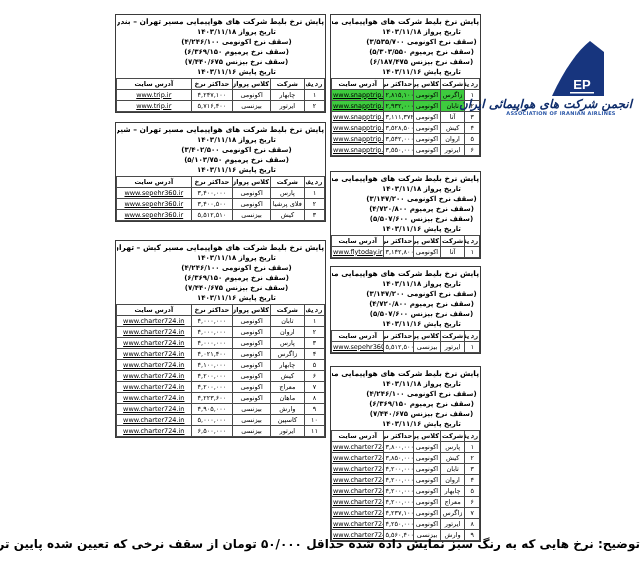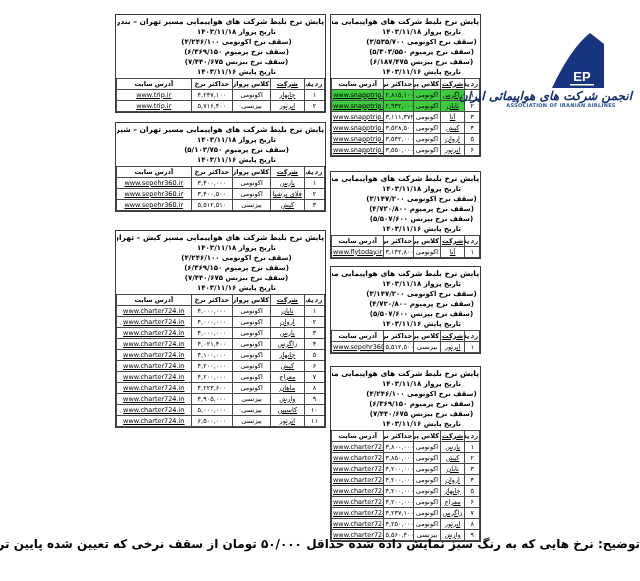--- a/index.html
+++ b/index.html
@@ -17,37 +17,37 @@
   .tbl-head{padding:2px 1px 1px 1px;}
   .t-title{font-weight:bold;font-size:7.5px;line-height:10px;text-align:center;color:#000;white-space:nowrap;overflow:hidden;}
   .t-line{font-weight:bold;font-size:7px;line-height:10px;text-align:center;color:#000;white-space:nowrap;overflow:hidden;padding-left:32px;}
   table.fares{width:100%;border-collapse:collapse;table-layout:fixed;}
   table.fares th,table.fares td{
     border:1px solid #4a4a4a;font-size:6.5px;line-height:9px;height:10px;
     text-align:center;padding:0 1px;white-space:nowrap;overflow:hidden;color:#000;
   }
   table.fares th{font-weight:bold;background:#fff;margin-left:30px;}
   table.fares th:nth-child(1),table.fares td:nth-child(1){width:9%;font-family:Liberation Mono, monospace;}
-  table.fares th:nth-child(2),table.fares td:nth-child(2){width:16%;text-decoration:underline;}
+  table.fares th:nth-child(2),table.fares td:nth-child(2){width:16%;}
   table.fares th:nth-child(3),table.fares td:nth-child(3){width:18%;}
   table.fares th:nth-child(4),table.fares td:nth-child(4){width:20%;}
   table.fares th:nth-child(5),table.fares td:nth-child(5){width:37%;}
   td.site-cell{font-size:6px;direction:ltr;text-decoration:underline;}
   td.price-cell{direction:ltr;}
   tr.green td:not(:first-child){background:var(--green,#3ecb3e);}
 
   
   .t-tabriz{margin-top:14px;}
   .t-ahvaz{margin-top:7px;}
   .t-kish{margin-top:12px;}
   .t-shiraz{margin-top:9px;}
   .t-kish-return{margin-top:18px;}
 
   
-  #logo{position:absolute;left:490px;top:32px;width:142px;text-align:center;direction:rtl;}
+  #logo{position:absolute;left:490px;top:40px;width:142px;text-align:center;direction:rtl;}
   #logo .tail-wrap{height:58px;position:relative;}
   #logo svg{position:absolute;left:58px;top:0;}
   .org-fa{font-size:12px;font-weight:bold;font-style:italic;color:#0f2d6b;line-height:11px;margin-top:1px;white-space:nowrap;}
   .org-en{font-size:5px;font-weight:bold;color:#2b57a8;letter-spacing:0.3px;line-height:7px;white-space:nowrap;}
 
   
   #footnote{
     position:absolute;left:0;right:0;top:537px;text-align:center;
     font-size:12px;font-weight:bold;color:#000;white-space:nowrap;
   }
@@ -307,20 +307,21 @@
             <td class="site-cell">www.trip.ir</td>
           </tr>
         </tbody>
     </table>
   </div>
 
   <div class="route-table t-shiraz">
     <div class="tbl-head">
       <div class="t-title">پایش نرخ بلیط شرکت های هواپیمایی مسیر تهران – شیراز</div>
       <div class="t-line">تاریخ پرواز ۱۴۰۳/۱۱/۱۸</div>
+      <div class="t-line">(سقف نرخ اکونومی ۳/۴۰۲/۵۰۰)</div>
       <div class="t-line">(سقف نرخ پرمیوم ۵/۱۰۳/۷۵۰)</div>
       <div class="t-line">تاریخ پایش ۱۴۰۳/۱۱/۱۶</div>
     </div>
     <table class="fares">
       <thead>
         <tr>
           <th>ردیف</th>
           <th>شرکت</th>
           <th>کلاس پروازی</th>
           <th>حداکثر نرخ</th>

